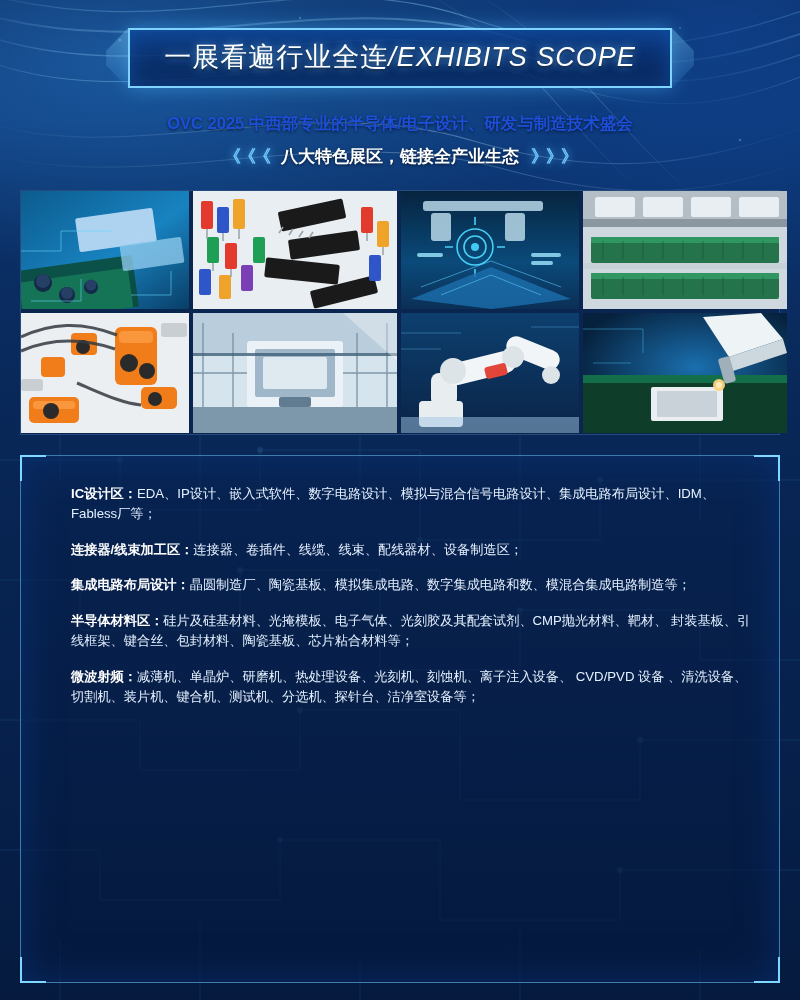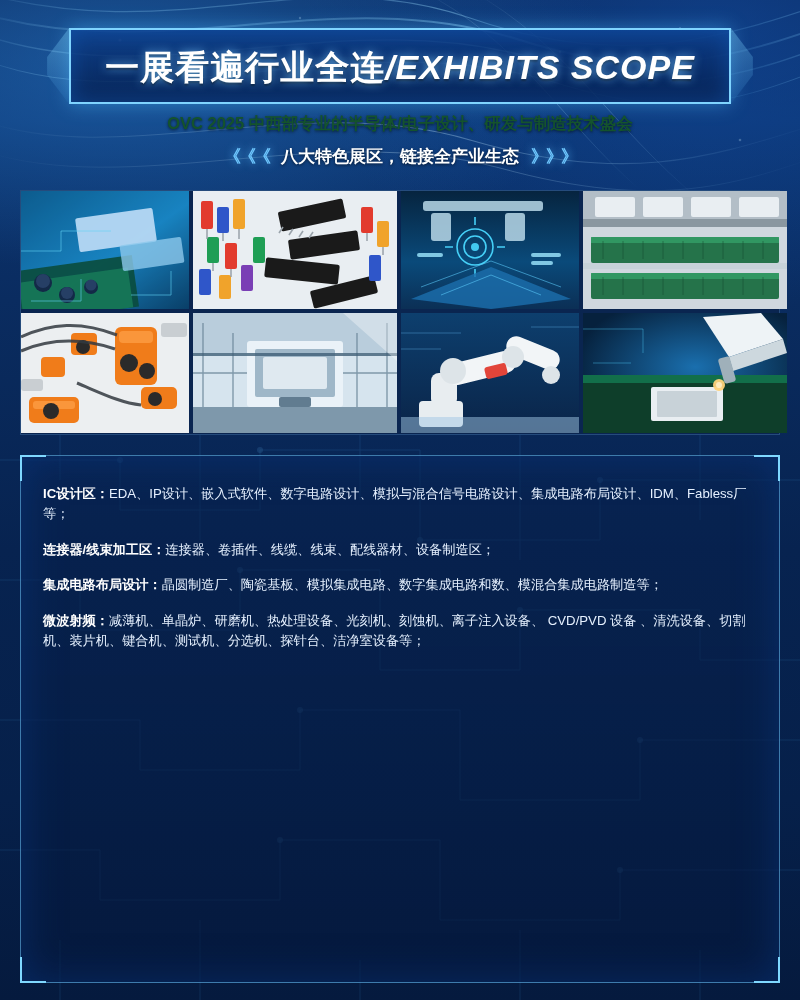--- a/index.html
+++ b/index.html
@@ -38,31 +38,30 @@
     background: linear-gradient(180deg, rgba(12,60,135,0.85), rgba(6,32,80,0.9));
     box-shadow: 0 0 18px rgba(80,190,255,0.45), inset 0 0 22px rgba(20,90,180,0.6);
   }
   .ribbon:before, .ribbon:after {
     content: ""; position: absolute; top: -2px; width: 22px; height: calc(100% + 4px);
     background: linear-gradient(180deg, rgba(130,215,255,.35), rgba(40,120,200,.15));
   }
   .ribbon:before { left: -24px; clip-path: polygon(100% 0, 100% 100%, 0 62%, 0 38%); }
   .ribbon:after  { right: -24px; clip-path: polygon(0 0, 0 100%, 100% 62%, 100% 38%); }
   .ribbon-text {
-    font-size: 34px; font-weight: bold; color: #ffffff; letter-spacing: 1px;
+    font-size: 27px; font-weight: normal; color: #ffffff; letter-spacing: 1px;
     text-shadow: 0 0 10px rgba(120,200,255,.8), 0 2px 2px rgba(0,0,0,.5);
     white-space: nowrap;
-    margin-top: 6px;
   }
   .ribbon-text .en { font-style: italic; }
 
   
   .subtitle {
     position: absolute; top: 113px; left: 0; width: 800px; text-align: center;
-    font-size: 16.5px; font-weight: bold; color: #14532d;
+    font-size: 16.5px; font-weight: bold; color: #1d4ed8;
     text-shadow: 0 1px 3px rgba(0,0,0,.6);
   }
   .subline {
     position: absolute; top: 145px; left: 0; width: 800px;
     display: flex; align-items: center; justify-content: center; gap: 12px;
   }
   .subline .chev {
     color: #6fc8ff; font-size: 17px; font-weight: bold; letter-spacing: -2px;
     text-shadow: 0 0 8px rgba(90,190,255,.9);
   }
@@ -84,20 +83,21 @@
   }
   .cell { position: relative; overflow: hidden; background: #10233f; }
   .cell svg { display: block; width: 100%; height: 100%; }
 
   
   .panel {
     position: absolute; left: 20px; top: 455px; width: 760px; height: 528px;
     border: 1px solid rgba(110,200,255,.55);
     background: linear-gradient(180deg, rgba(7,34,80,0.55), rgba(5,24,60,0.62));
     box-shadow: inset 0 0 40px rgba(10,60,140,.5);
+    padding-left: 28px;
   }
   .corner { position: absolute; width: 26px; height: 26px; border: 2px solid #7fd8ff; }
   .corner.tl { top: -1px; left: -1px; border-right: none; border-bottom: none; }
   .corner.tr { top: -1px; right: -1px; border-left: none; border-bottom: none; }
   .corner.bl { bottom: -1px; left: -1px; border-right: none; border-top: none; }
   .corner.br { bottom: -1px; right: -1px; border-left: none; border-top: none; }
 
   .panel-inner { padding: 28px 26px 10px 22px; }
   .para { margin-bottom: 15px; line-height: 1.55; font-size: 13.2px; color: #eaf4ff; }
   .para .lbl { font-weight: bold; color: #ffffff; }
@@ -479,16 +479,19 @@
     <p class="para">
       <span class="lbl">IC设计区：</span><span class="body">EDA、IP设计、嵌入式软件、数字电路设计、模拟与混合信号电路设计、集成电路布局设计、IDM、Fabless厂等；</span>
     </p>
     <p class="para">
       <span class="lbl">连接器/线束加工区：</span><span class="body">连接器、卷插件、线缆、线束、配线器材、设备制造区；</span>
     </p>
     <p class="para">
       <span class="lbl">集成电路布局设计：</span><span class="body">晶圆制造厂、陶瓷基板、模拟集成电路、数字集成电路和数、模混合集成电路制造等；</span>
     </p>
     <p class="para">
+      <span class="lbl">半导体材料区：</span><span class="body">硅片及硅基材料、光掩模板、电子气体、光刻胶及其配套试剂、CMP抛光材料、靶材、 封装基板、引线框架、键合丝、包封材料、陶瓷基板、芯片粘合材料等；</span>
+    </p>
+    <p class="para">
       <span class="lbl">微波射频：</span><span class="body">减薄机、单晶炉、研磨机、热处理设备、光刻机、刻蚀机、离子注入设备、 CVD/PVD 设备 、清洗设备、切割机、装片机、键合机、测试机、分选机、探针台、洁净室设备等；</span>
     </p>
   </div>
 </div>
 
 </body></html>

